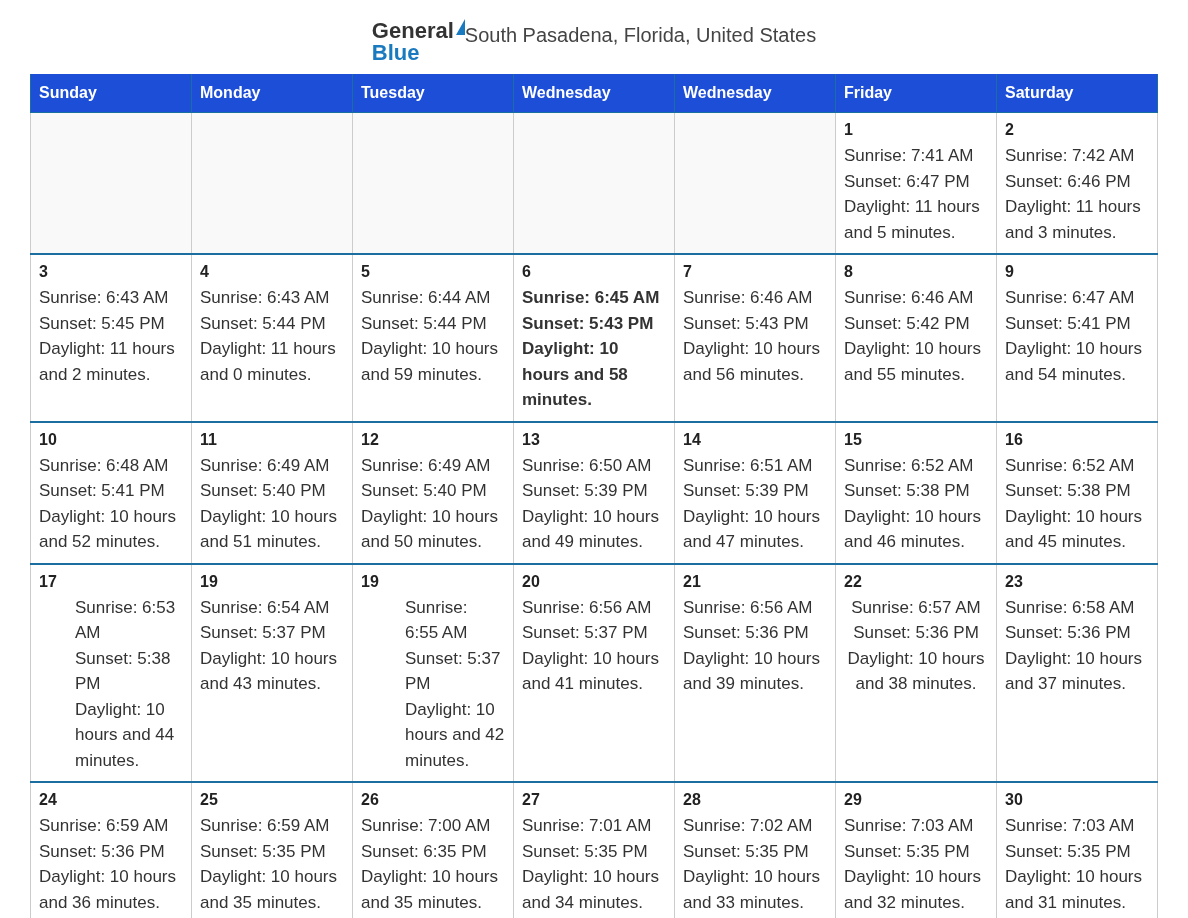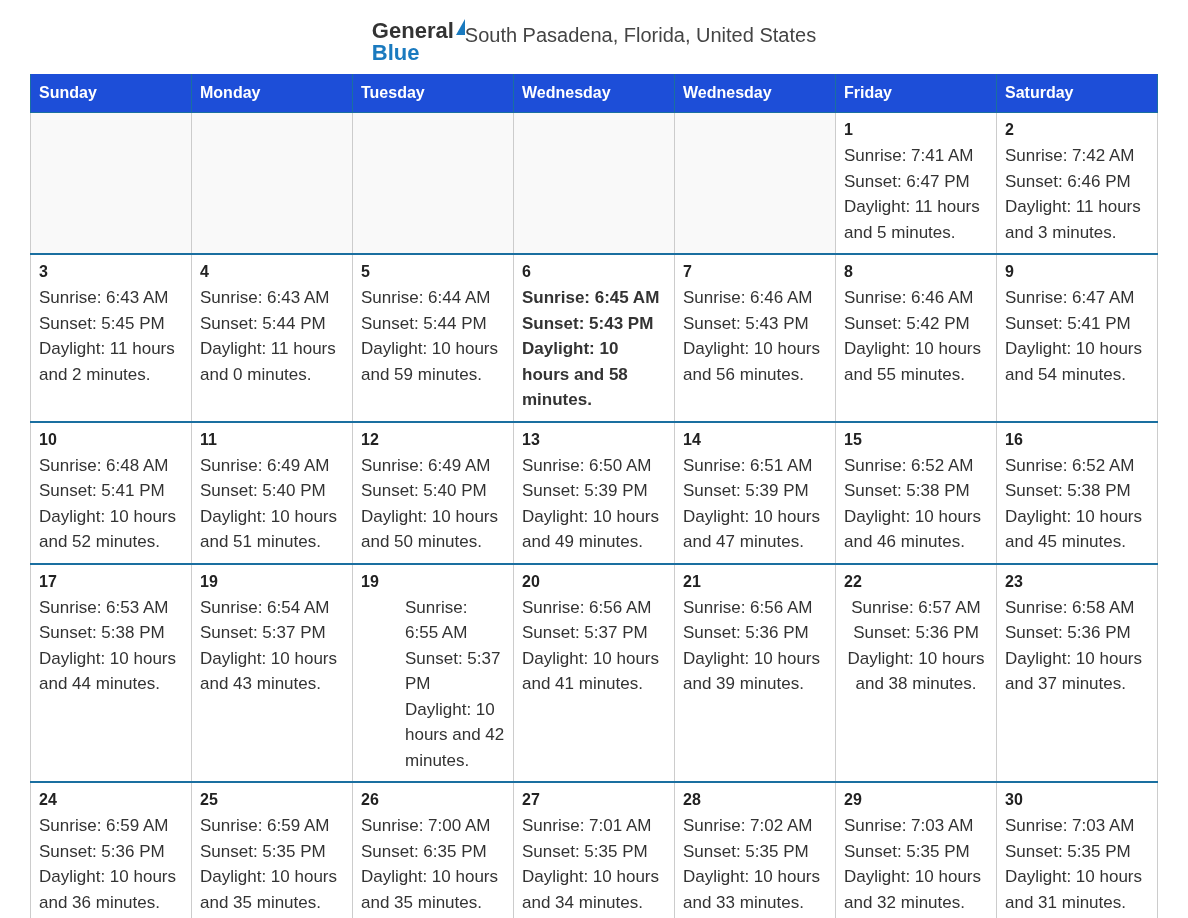--- a/index.html
+++ b/index.html
@@ -233,21 +233,21 @@
         <td>
           <div class="day-number">16</div>
           <div class="day-info" style="white-space: pre-line;">Sunrise: 6:52 AM
 Sunset: 5:38 PM
 Daylight: 10 hours and 45 minutes.</div>
         </td>
       </tr>
       <tr>
         <td>
           <div class="day-number">17</div>
-          <div class="day-info" style="white-space: pre-line;">Sunrise: 6:53 AM
+          <div class="day-info" style="white-space: pre-line; margin-left: 36px;">Sunrise: 6:53 AM
 Sunset: 5:38 PM
 Daylight: 10 hours and 44 minutes.</div>
         </td>
         <td>
           <div class="day-number">19</div>
           <div class="day-info" style="white-space: pre-line;">Sunrise: 6:54 AM
 Sunset: 5:37 PM
 Daylight: 10 hours and 43 minutes.</div>
         </td>
         <td>

